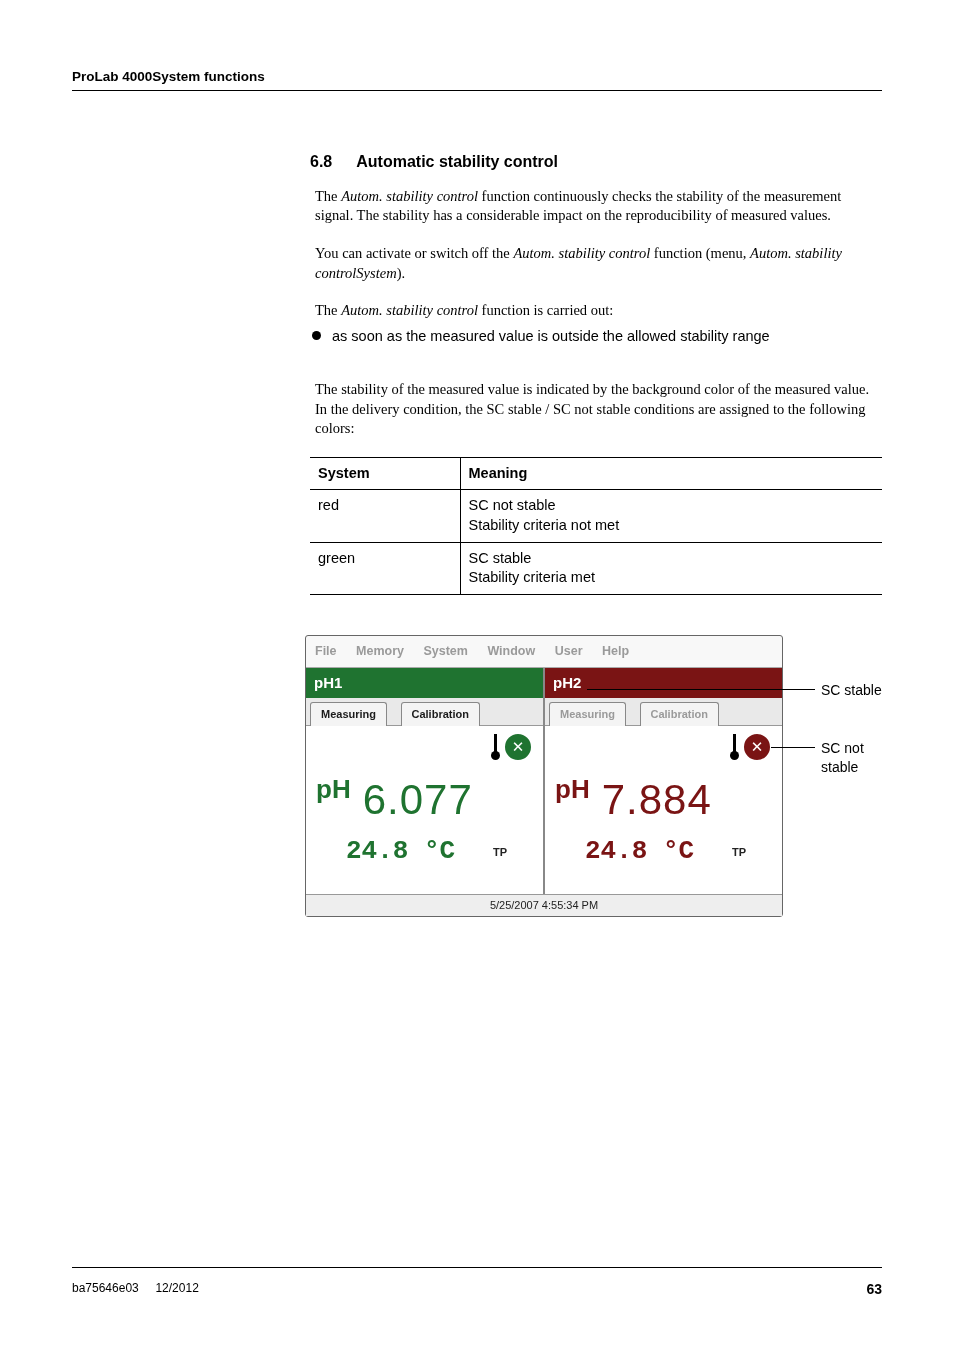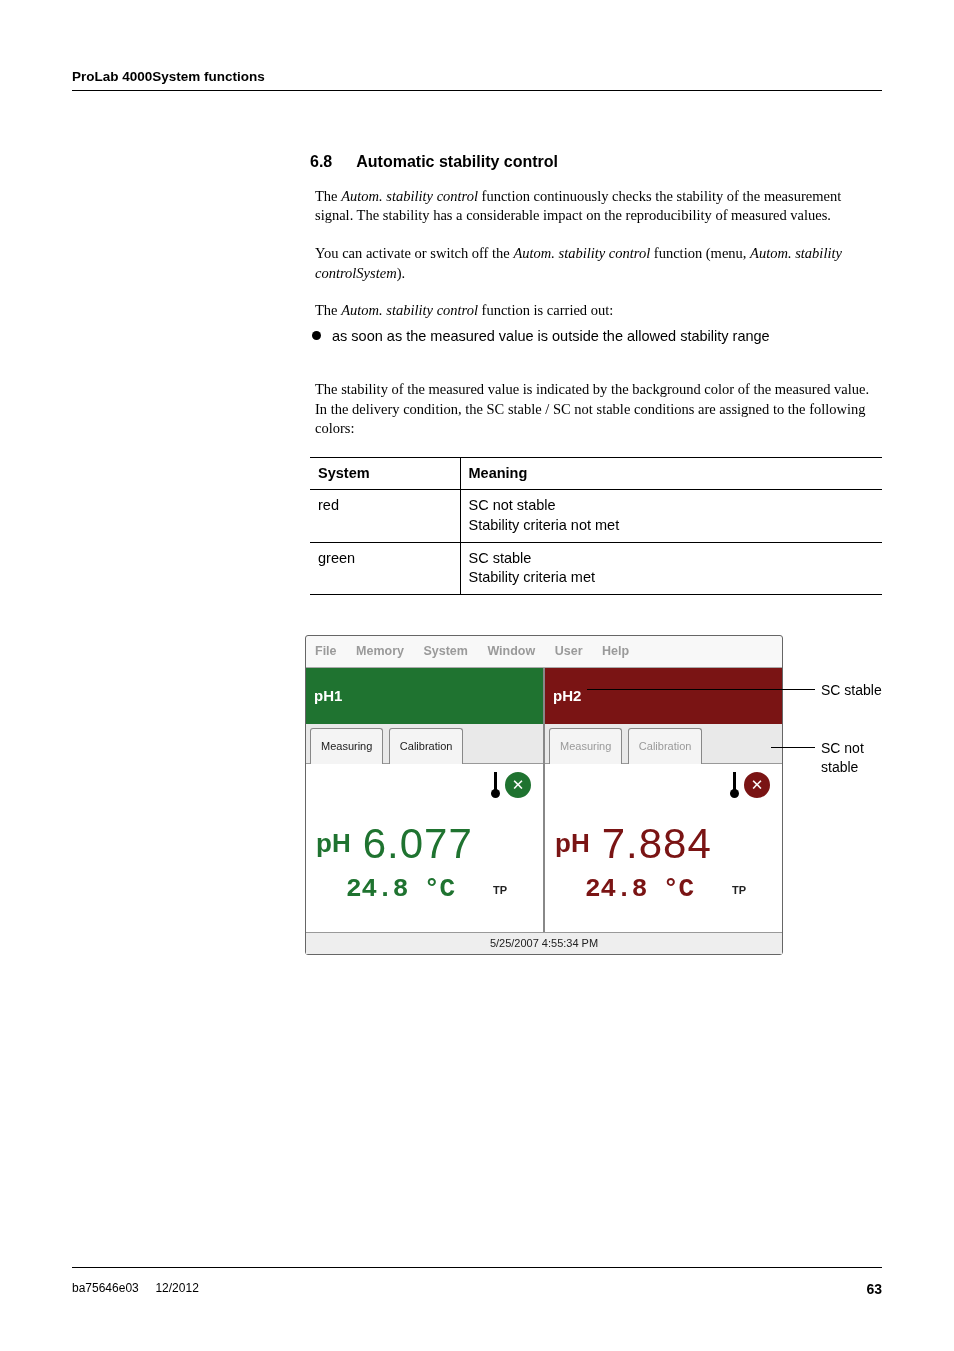--- a/index.html
+++ b/index.html
@@ -105,40 +105,40 @@
     border-top: 1px solid #aaa;
   }
   .panel {
     width: 50%;
     position: relative;
   }
   .panel + .panel { border-left: 2px solid #888; }
   .panel-title {
     color: #fff;
     font-size: 15px;
-    padding: 18px 8px;
+    padding: 5px 8px;
     font-weight: bold;
   }
   .panel-title.green { background: #1f7330; }
   .panel-title.red { background: #7a1414; }
   .tabs-row {
     background: #e9e9e9;
     padding: 3px 4px 0 4px;
     border-bottom: 1px solid #999;
   }
   .tab-btn {
     display: inline-block;
     border: 1px solid #888;
     border-bottom: none;
     border-radius: 3px 3px 0 0;
-    padding: 10px 10px;
+    padding: 4px 10px;
     font-size: 11px;
     background: #f4f4f4;
-    margin-right: 2px;
-    font-weight: normal;
+    margin-right: 10px;
+    font-weight: bold;
     color: #1b1b1b;
     position: relative;
     top: 1px;
   }
   .tab-btn.inactive { color: #9a9a9a; }
   .panel-body {
     height: 160px;
     padding: 4px 6px;
     position: relative;
     background: #fff;
@@ -182,25 +182,25 @@
     border: 2px solid #fff;
     display: flex;
     align-items: center;
     justify-content: center;
   }
   .probe-circle.ok { background: #1f7330; }
   .probe-circle.bad { background: #7a1414; }
   .probe-circle span { color: #fff; font-size: 15px; }
   .big-reading {
     position: absolute;
-    top: 52px;
+    top: 46px;
     left: 10px;
     right: 10px;
     display: flex;
-    align-items: center;
+    align-items: flex-start;
     gap: 12px;
     font-family: "Segoe UI", Arial, sans-serif;
   }
   .big-reading .unit {
     font-weight: bold;
     font-size: 26px;
   }
   .big-reading .val {
     font-size: 42px;
     letter-spacing: 1px;

